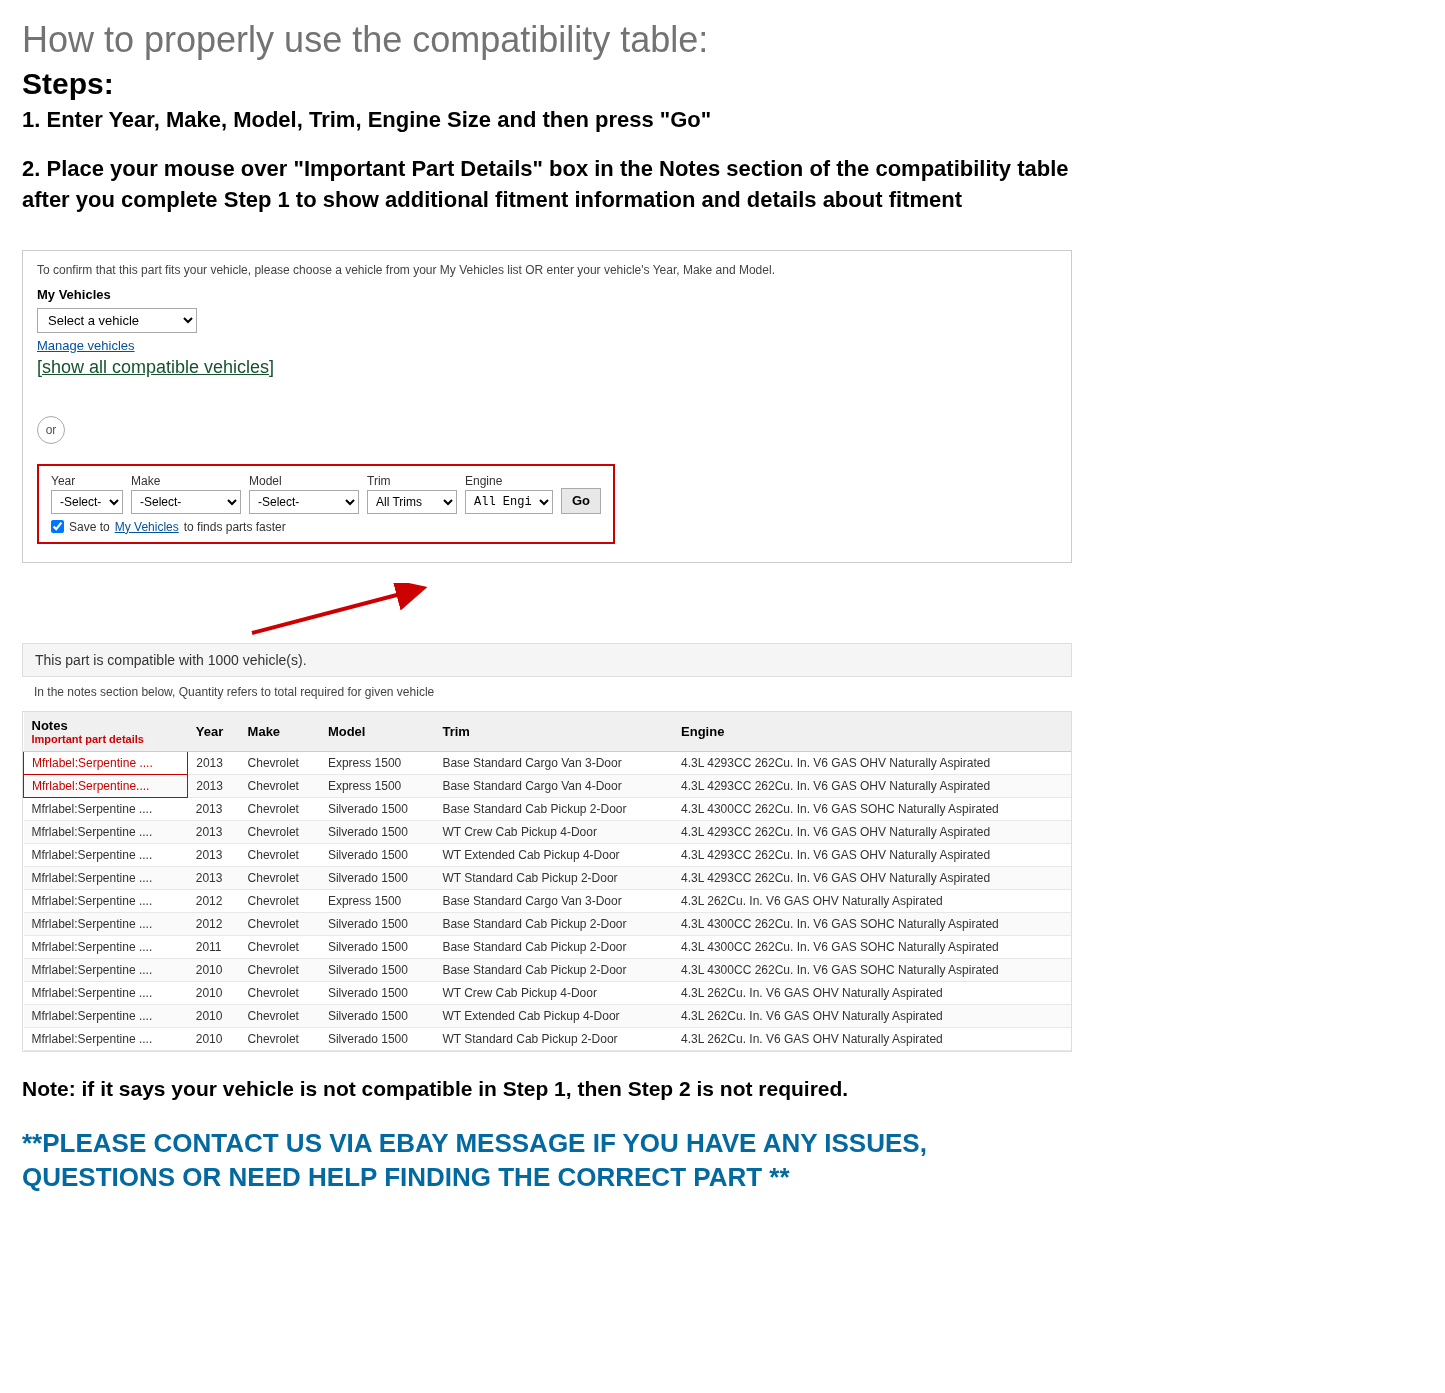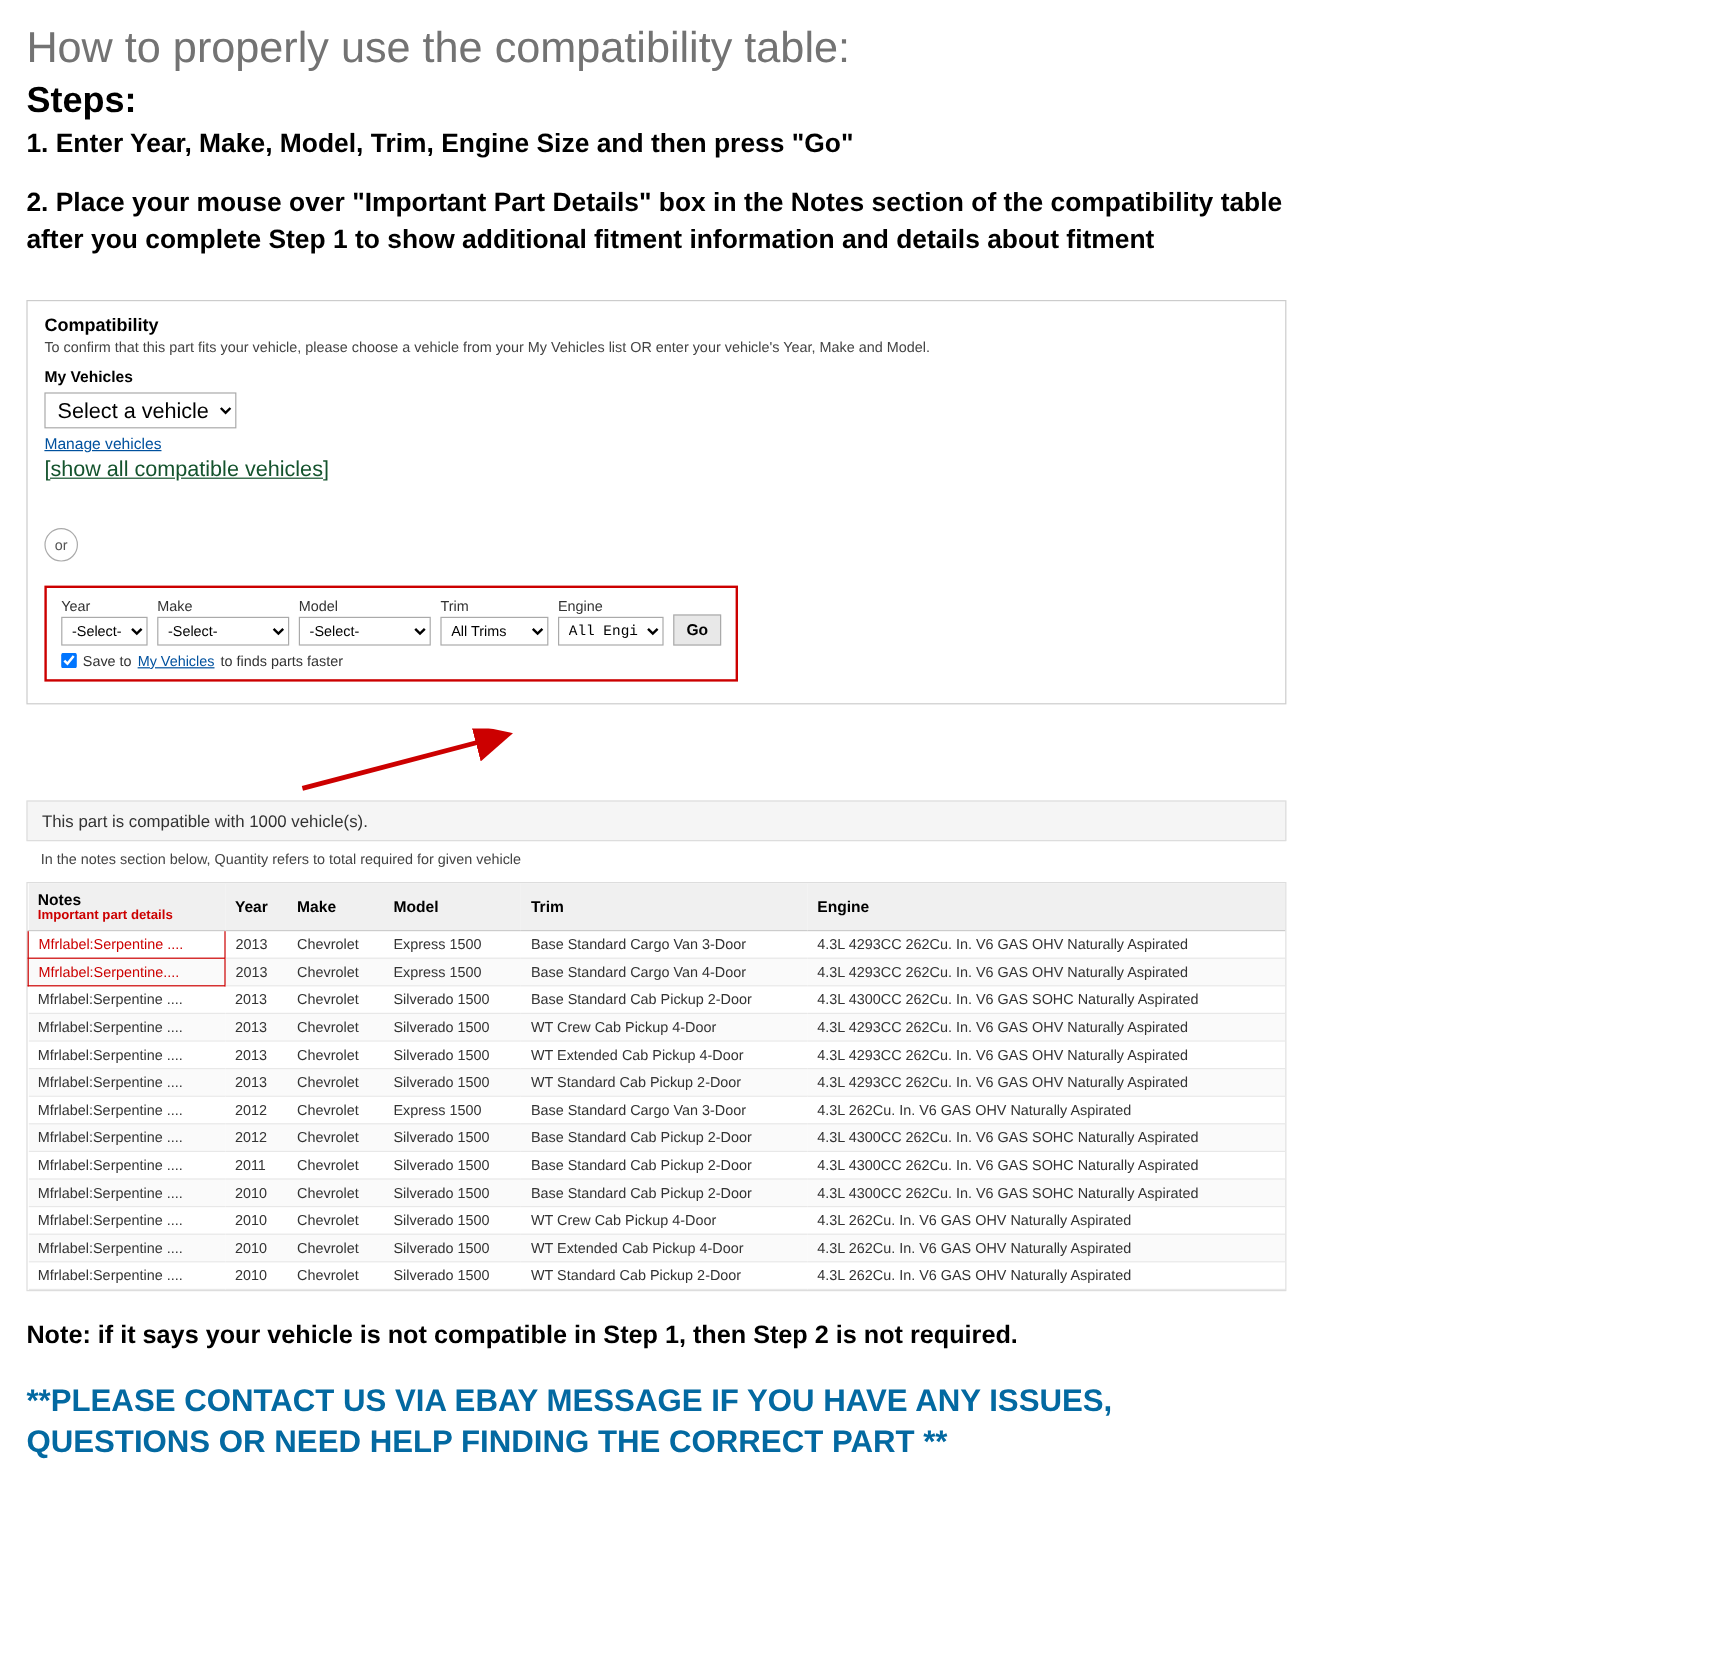--- a/index.html
+++ b/index.html
@@ -71,21 +71,21 @@
       margin-bottom: 6px;
     }
     .select-vehicle-row {
       display: flex;
       align-items: center;
       gap: 6px;
     }
     .select-vehicle-dropdown {
       border: 1px solid #aaa;
       padding: 3px 6px;
-      font-size: 18px;
+      font-size: 13px;
       width: 160px;
       background: #fff;
     }
     .manage-vehicles-link {
       color: #00519e;
       font-size: 13px;
       text-decoration: underline;
       display: block;
       margin-top: 5px;
       cursor: pointer;
@@ -251,21 +251,20 @@
 <body>
 
 <h1 class="main-title">How to properly use the compatibility table:</h1>
 
 <h2 class="steps-title">Steps:</h2>
 <p class="step-text">1. Enter Year, Make, Model, Trim, Engine Size and then press "Go"</p>
 
 <p class="step2-text">2. Place your mouse over "Important Part Details" box in the Notes section of the compatibility table after you complete Step 1 to show additional fitment information and details about fitment</p>
 
 <div class="compat-container">
-  <div class="compat-title">Compatibility</div>
   <div class="compat-subtitle">To confirm that this part fits your vehicle, please choose a vehicle from your My Vehicles list OR enter your vehicle's Year, Make and Model.</div>
 
   <div class="compat-vehicles-row">
 
     <div>
       <div class="my-vehicles-label">My Vehicles</div>
       <div class="select-vehicle-row">
         <select class="select-vehicle-dropdown">
           <option>Select a vehicle</option>
         </select>

